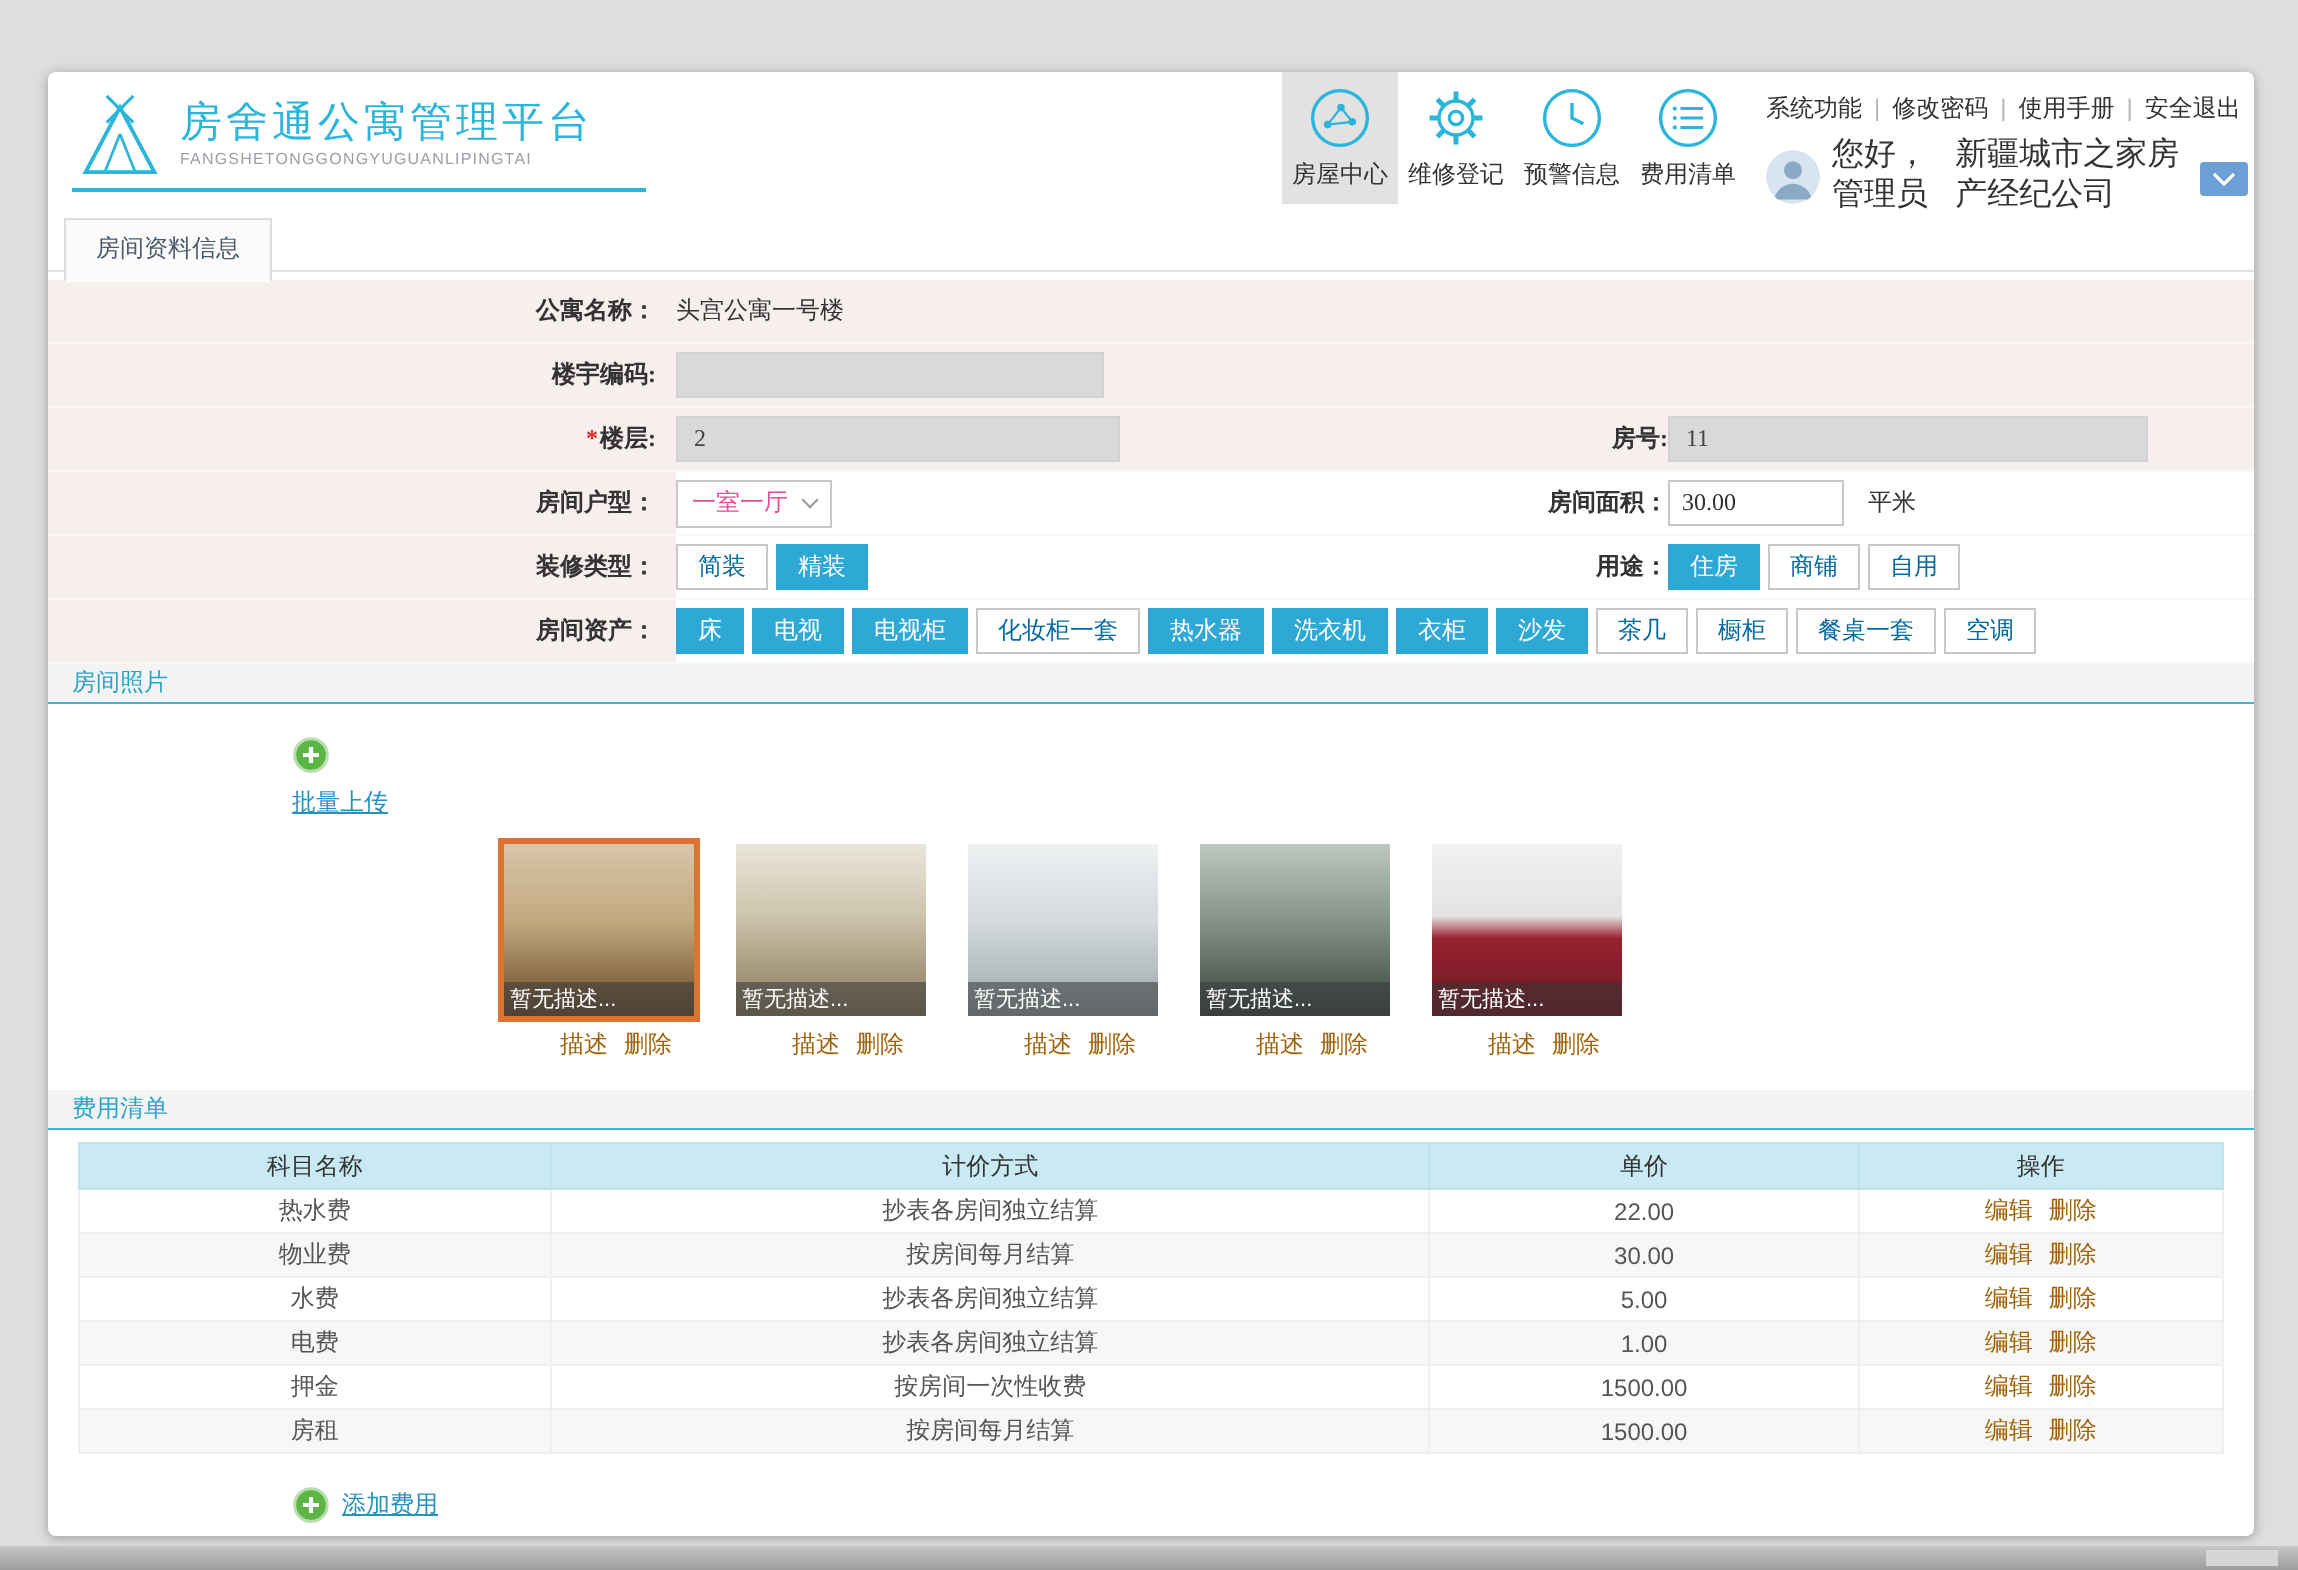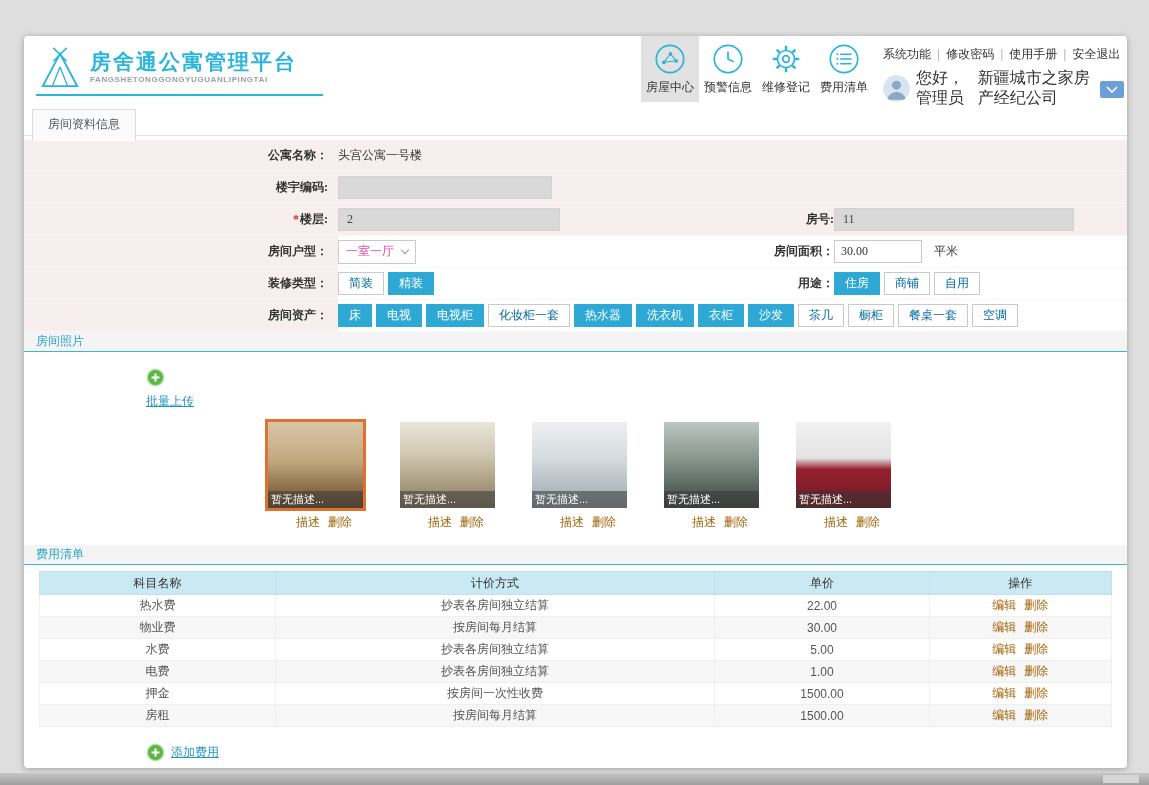--- a/index.html
+++ b/index.html
@@ -5,21 +5,21 @@
   * { margin:0; padding:0; box-sizing:border-box; }
   html,body { width:1149px; height:785px; overflow:hidden; }
   body { position:relative; background:#dedede; font-family:"Liberation Sans","DejaVu Sans",sans-serif; font-size:12px; color:#333; }
 
   .card { position:absolute; left:24px; top:36px; width:1103px; height:732px; background:#fff;
           border-radius:4px; box-shadow:0 1px 6px rgba(0,0,0,.3); overflow:hidden; }
 
   
   .header { height:66px; display:flex; align-items:stretch; padding-left:12px; position:relative; }
   .logo-block { display:flex; align-items:center; gap:8px; align-self:center; border-bottom:2px solid #2bb5dc; padding:4px 26px 6px 2px; }
-  .logo-text { display:flex; flex-direction:column;font-weight:bold; }
+  .logo-text { display:flex; flex-direction:column; }
   .logo-title { color:#2bb5dc; font-size:21px; letter-spacing:2px; line-height:1.15; }
   .logo-sub { color:#9aa0a6; font-size:8px; letter-spacing:.6px; }
   .hnav { margin-left:auto; display:flex; }
   .nav-item { width:58px; display:flex; flex-direction:column; align-items:center; justify-content:center; gap:3px; cursor:pointer; }
   .nav-item.selected { background:#e2e2e2; }
   .nav-label { font-size:12px; color:#333; white-space:nowrap; }
   .userblock { width:244px; margin-left:10px; padding:10px 26px 0 0; display:flex; flex-direction:column; gap:5px; }
   .top-links { display:flex; white-space:nowrap; font-size:12px; color:#333; }
   .top-links a { color:#333; cursor:pointer; text-decoration:none; }
   .top-links a:not(:first-child)::before { content:"|"; color:#b5b5b5; margin:0 6px; }
@@ -57,21 +57,21 @@
 
   
   .section-bar { height:20px; background:#f4f4f4; border-bottom:1px solid #35b6da; display:flex; align-items:center;
                  padding-left:12px; color:#2aa3c9; font-size:12px; }
 
   
   .photos-area { padding:12px 0 14px; }
   .upload-row { margin:4px 0 12px 122px; display:flex; gap:6px;flex-direction:column; }
   .cyan-link { color:#2593be; text-decoration:underline; cursor:pointer; font-size:12px; }
   .photo-list { display:flex; margin-left:228px; gap:4px; }
-  .photo-item { width:112px;margin-left:16px; }
+  .photo-item { width:112px; }
   .thumb { width:95px; height:86px; position:relative; background:#ccc; cursor:pointer; }
   .thumb.sel { outline:3px solid #e0722f; }
   .p1 { background:linear-gradient(180deg,#d8c6a8 0%,#c2a87f 45%,#8a6d48 78%,#6e5335 100%); }
   .p2 { background:linear-gradient(180deg,#e9e5db 0%,#cfc6ae 40%,#a5977c 75%,#8d7f66 100%); }
   .p3 { background:linear-gradient(180deg,#eef1f2 0%,#d3d9dc 45%,#aeb8bc 80%,#9aa4a8 100%); }
   .p4 { background:linear-gradient(180deg,#bcc7c0 0%,#8b998f 40%,#5a675f 75%,#3f4a44 100%); }
   .p5 { background:linear-gradient(180deg,#f1f1f1 0%,#e3e3e3 42%,#97212f 55%,#6f1824 100%); }
   .cap { position:absolute; left:0; right:0; bottom:0; background:rgba(55,55,55,.55); color:#fff; font-size:11px; padding:1px 3px; }
   .pacts { text-align:center; margin-top:6px; font-size:12px; }
   .pacts a, .fee-table a { color:#a16207; cursor:pointer; margin:0 4px; text-decoration:none; }
@@ -119,35 +119,35 @@
             <circle cx="11.5" cy="21.5" r="2" fill="#2bb5dc" stroke="none"></circle>
             <circle cx="18.5" cy="12.5" r="2" fill="#2bb5dc" stroke="none"></circle>
             <circle cx="24.5" cy="20" r="2" fill="#2bb5dc" stroke="none"></circle>
           </svg>
         </span>
         <span class="nav-label">房屋中心</span>
       </div>
       <div class="nav-item">
         <span>
           <svg width="34" height="34" viewBox="0 0 36 36" fill="none" stroke="#2bb5dc" stroke-width="1.8">
-            <circle cx="18" cy="18" r="14.5"></circle>
-            <path d="M18 10 V18 L24 21"></path>
-          </svg>
-        </span>
-        <span class="nav-label">预警信息</span>
+            <circle cx="18" cy="18" r="9"></circle>
+            <circle cx="18" cy="18" r="3.5"></circle>
+            <path stroke-width="2.6" d="M27.5 18 H32 M24.7 24.7 L27.9 27.9 M18 27.5 V32 M11.3 24.7 L8.1 27.9 M8.5 18 H4 M11.3 11.3 L8.1 8.1 M18 8.5 V4 M24.7 11.3 L27.9 8.1"></path>
+          </svg>
+        </span>
+        <span class="nav-label">维修登记</span>
       </div>
       <div class="nav-item">
         <span>
           <svg width="34" height="34" viewBox="0 0 36 36" fill="none" stroke="#2bb5dc" stroke-width="1.8">
-            <circle cx="18" cy="18" r="9"></circle>
-            <circle cx="18" cy="18" r="3.5"></circle>
-            <path stroke-width="2.6" d="M27.5 18 H32 M24.7 24.7 L27.9 27.9 M18 27.5 V32 M11.3 24.7 L8.1 27.9 M8.5 18 H4 M11.3 11.3 L8.1 8.1 M18 8.5 V4 M24.7 11.3 L27.9 8.1"></path>
-          </svg>
-        </span>
-        <span class="nav-label">维修登记</span>
+            <circle cx="18" cy="18" r="14.5"></circle>
+            <path d="M18 10 V18 L24 21"></path>
+          </svg>
+        </span>
+        <span class="nav-label">预警信息</span>
       </div>
       <div class="nav-item">
         <span>
           <svg width="34" height="34" viewBox="0 0 36 36" fill="none" stroke="#2bb5dc" stroke-width="1.8">
             <circle cx="18" cy="18" r="14.5"></circle>
             <path d="M14 13 H26 M14 18 H26 M14 23 H26" stroke-width="1.6"></path>
             <circle cx="11" cy="13" r="1.1" fill="#2bb5dc" stroke="none"></circle>
             <circle cx="11" cy="18" r="1.1" fill="#2bb5dc" stroke="none"></circle>
             <circle cx="11" cy="23" r="1.1" fill="#2bb5dc" stroke="none"></circle>
           </svg>

